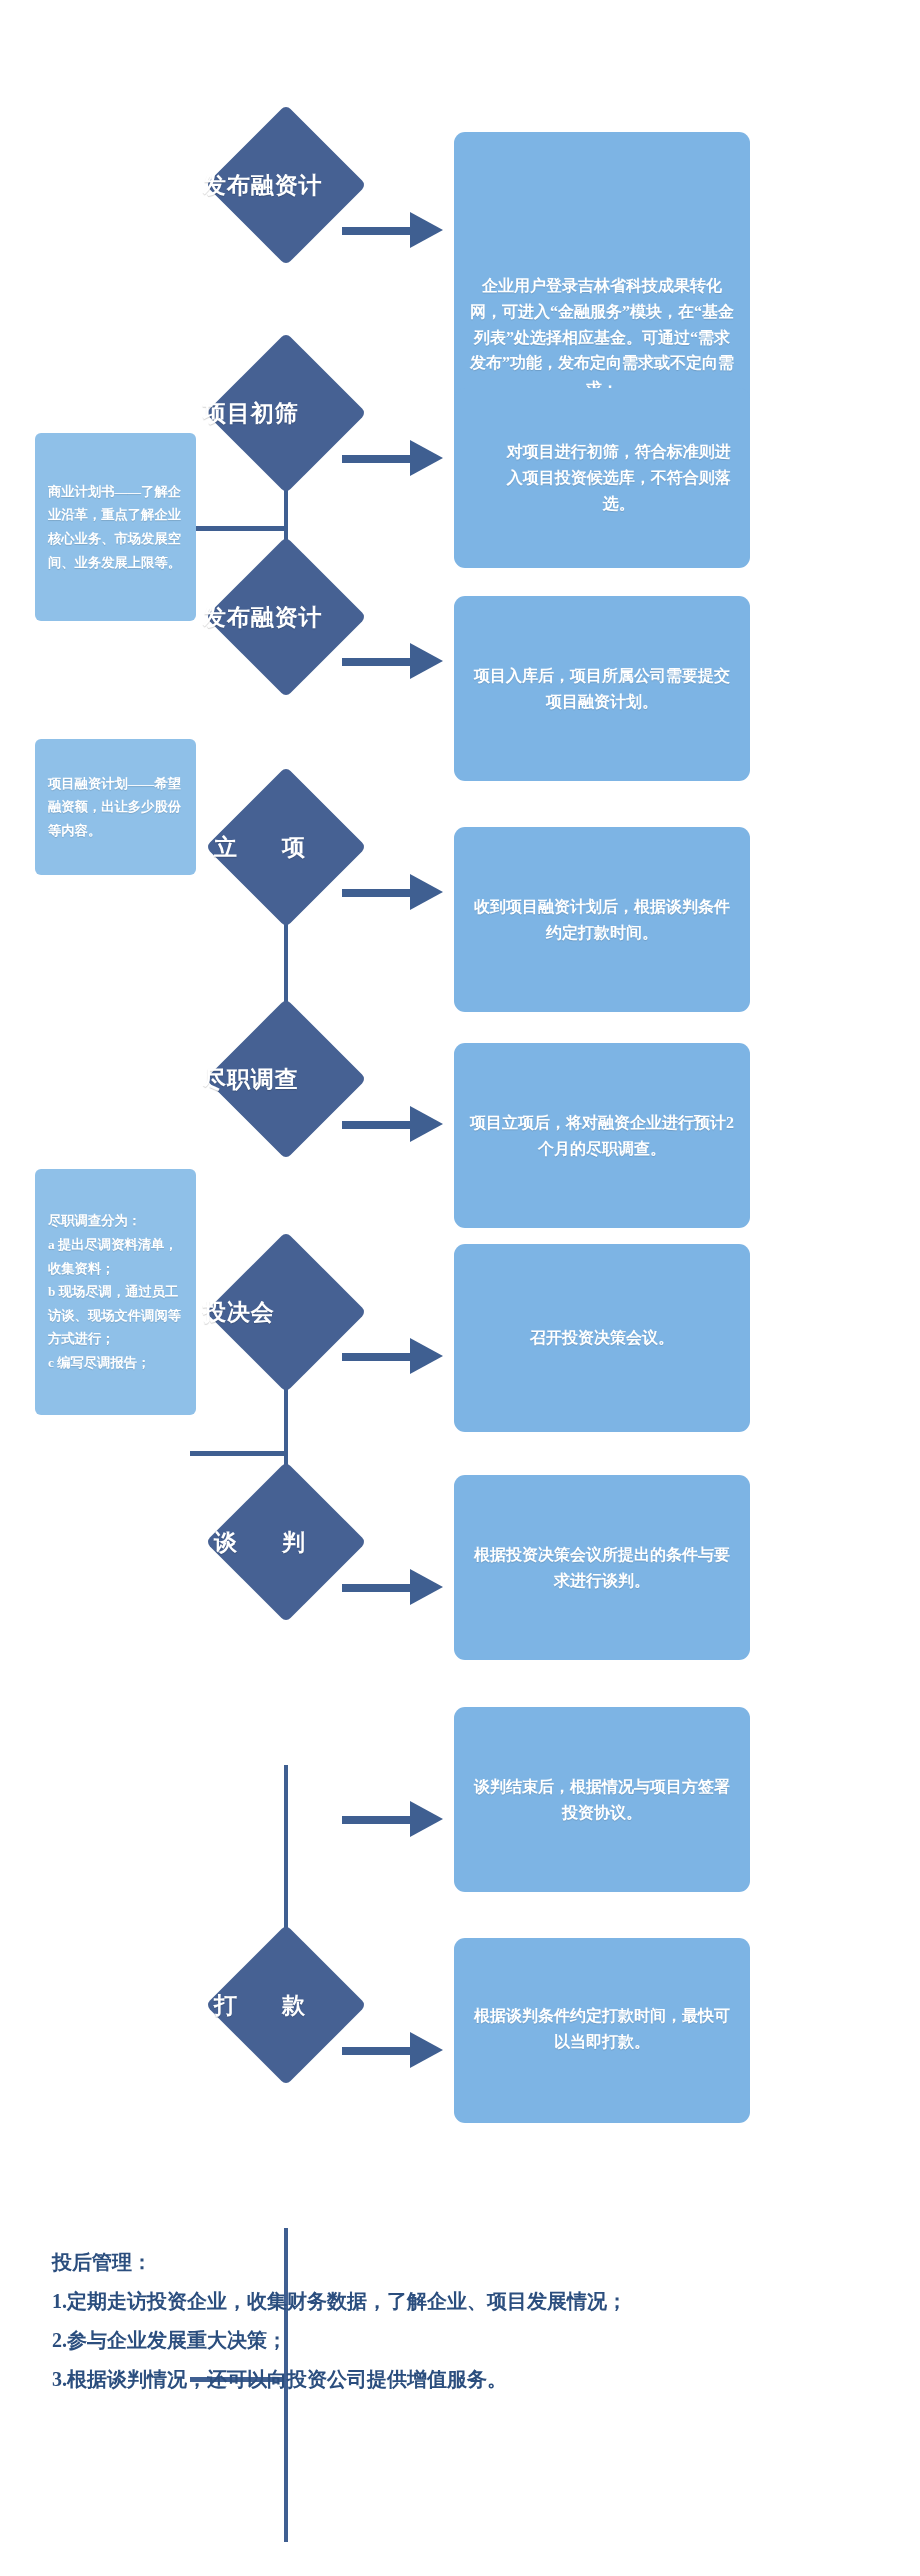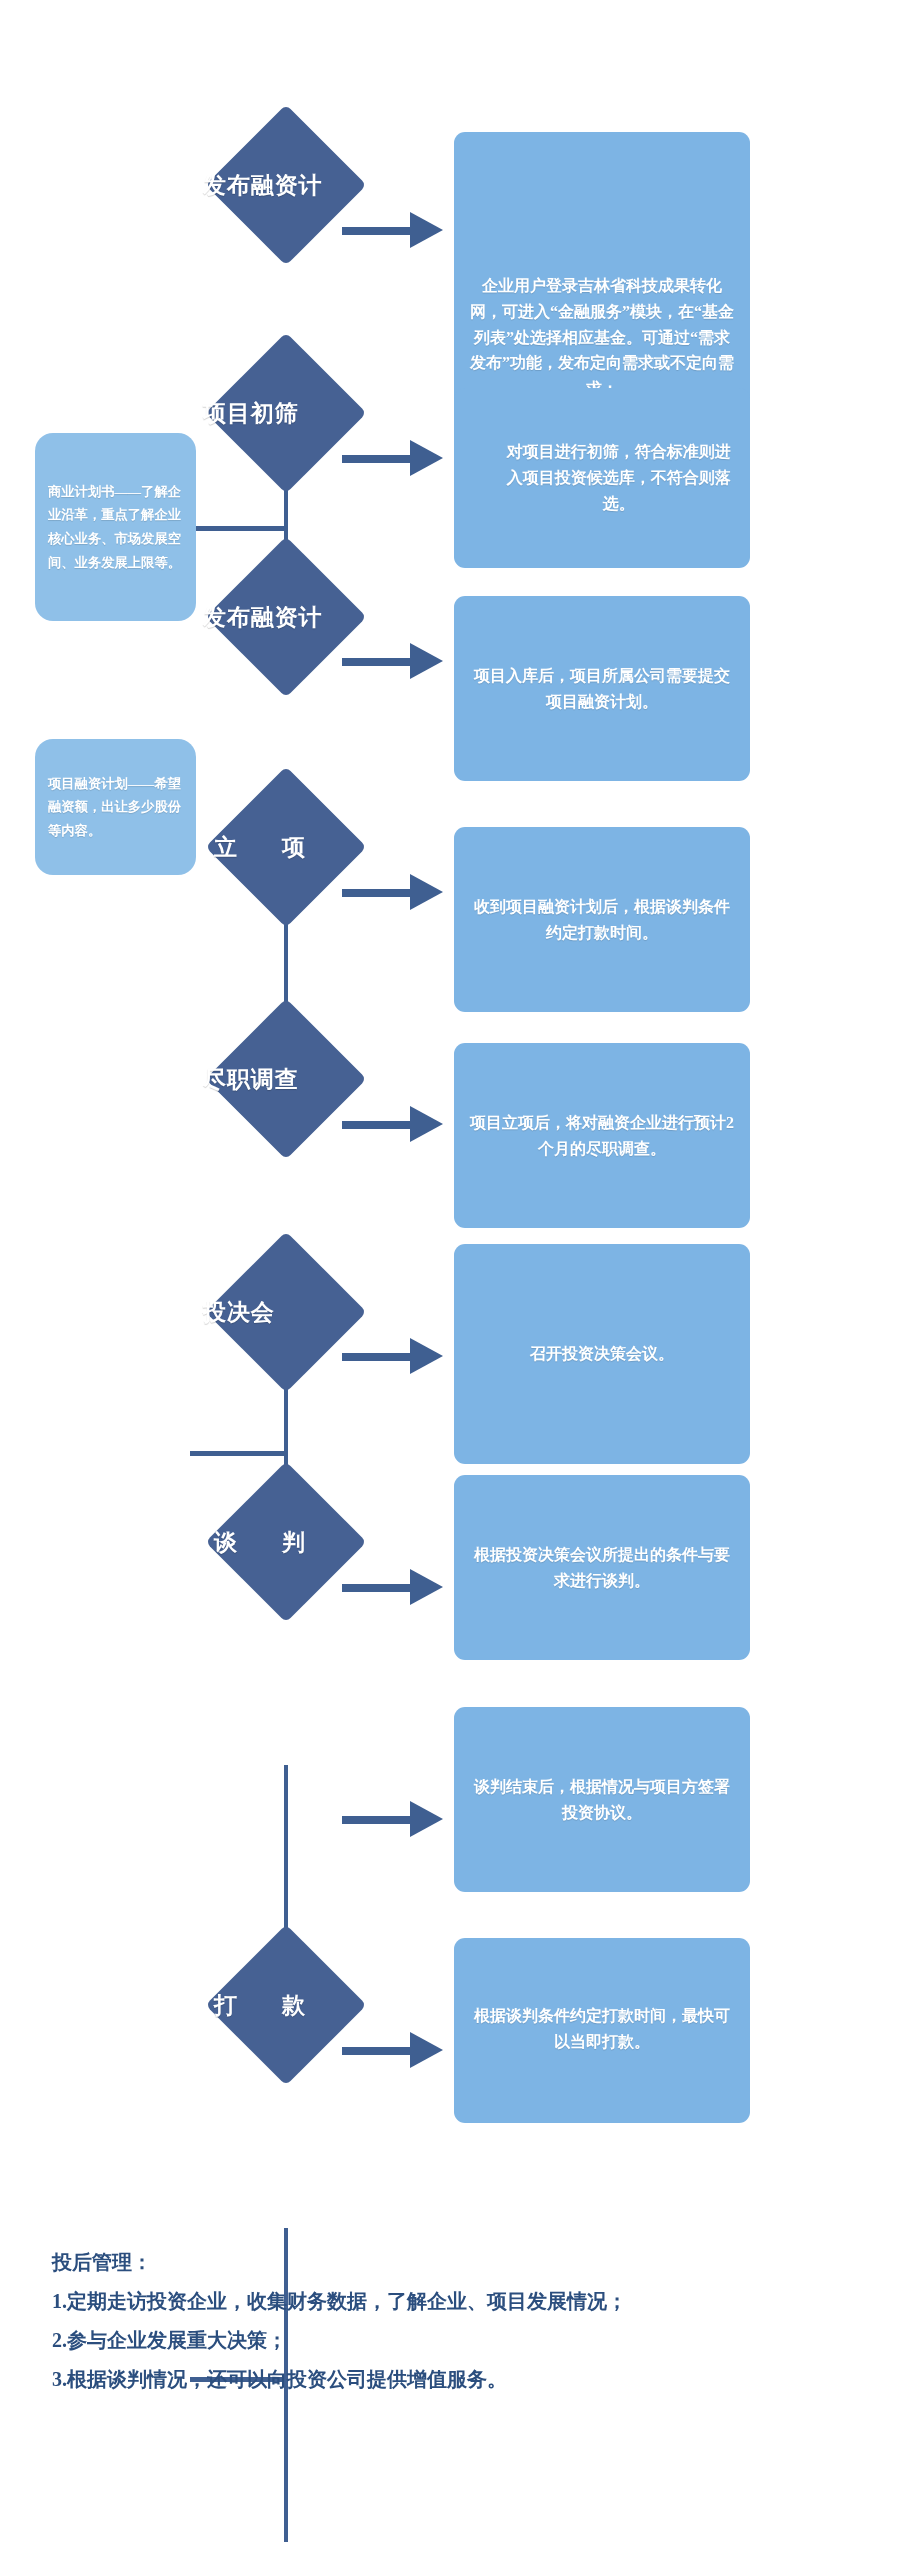--- a/index.html
+++ b/index.html
@@ -79,21 +79,21 @@
     text-align:center;
     font-weight:bold;
     text-shadow:0 0.9px 0.9px rgba(0,0,0,.13);
     width:100%;
   }
 
   
   .note{
     position:absolute;
     background:#8FC0E8;
-    border-radius:18px;
+    border-radius:6px;
     color:#ffffff;
     box-sizing:border-box;
     display:flex;align-items:center;
     padding:11px 13px;
   }
   .note .txt{
     font-size:13.3px;
     line-height:1.78;
     font-weight:bold;
     text-align:left;
@@ -189,30 +189,36 @@
     <div class="lbl">尽职调查</div>
   </div>
   <div class="arrow" style="left: 342px; top: 1106px; width: 101px;">
     <div class="shaft" style="width: 68px; background: rgb(63, 95, 145);"></div>
     <div class="head" style="left: 68px; border-left-color: rgb(63, 95, 145);"></div>
   </div>
   <div class="card" style="left: 454px; top: 1043px; width: 296px; height: 185px; background: rgb(125, 180, 228);">
     <div class="txt">项目立项后，将对融资企业进行预计2个月的尽职调查。</div>
   </div>
 
+  <div class="note" style="left: 35px; top: 1169px; width: 161px; height: 246px; background: rgb(143, 192, 232);">
+    <div class="txt">尽职调查分为：
+a 提出尽调资料清单，收集资料；
+b 现场尽调，通过员工访谈、现场文件调阅等方式进行；
+c 编写尽调报告；</div>
+  </div>
 
   <div class="node" style="left: 203px; top: 1229px;">
     <div class="dia" style="background: rgb(70, 97, 147);"></div>
     <div class="lbl">投决会</div>
   </div>
   <div class="arrow" style="left: 342px; top: 1338px; width: 101px;">
     <div class="shaft" style="width: 68px; background: rgb(63, 95, 145);"></div>
     <div class="head" style="left: 68px; border-left-color: rgb(63, 95, 145);"></div>
   </div>
-  <div class="card" style="left: 454px; top: 1244px; width: 296px; height: 220px; background: rgb(125, 180, 228);">
+  <div class="card" style="left: 454px; top: 1244px; width: 296px; height: 188px; background: rgb(125, 180, 228);">
     <div class="txt">召开投资决策会议。</div>
   </div>
 
   <div class="node" style="left: 203px; top: 1459px;">
     <div class="dia" style="background: rgb(70, 97, 147);"></div>
     <div class="lbl sp">谈　判</div>
   </div>
   <div class="arrow" style="left: 342px; top: 1569px; width: 101px;">
     <div class="shaft" style="width: 68px; background: rgb(63, 95, 145);"></div>
     <div class="head" style="left: 68px; border-left-color: rgb(63, 95, 145);"></div>

